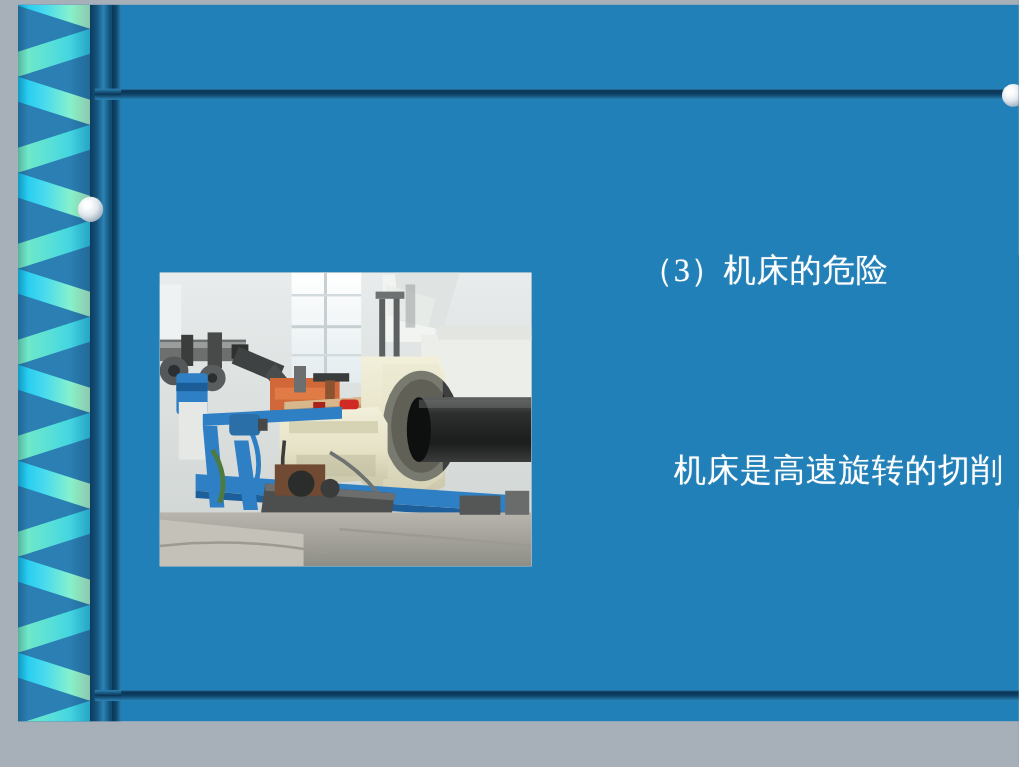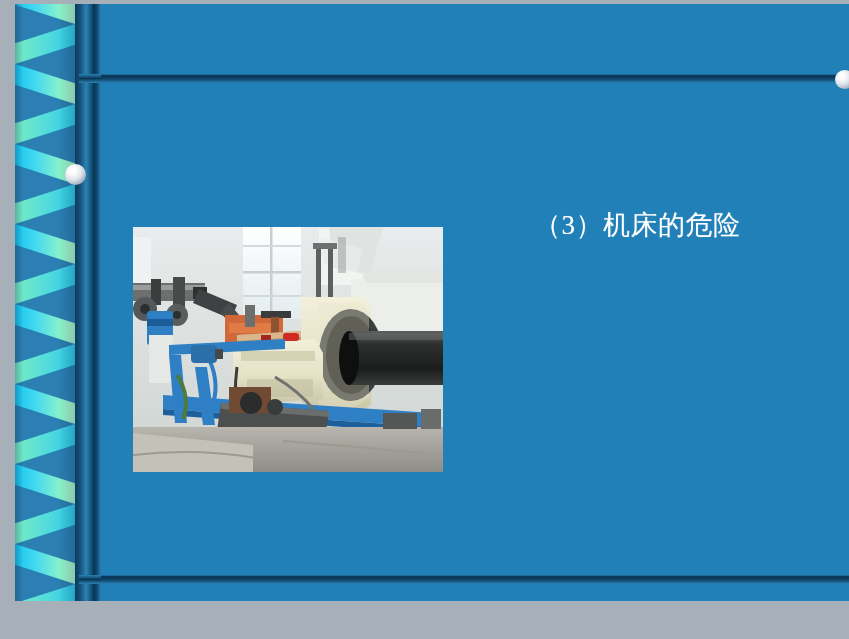--- a/index.html
+++ b/index.html
@@ -325,20 +325,23 @@
         <path d="M150 214 q80 6 160 14" stroke="#9c9a92" stroke-width="2" fill="none"></path>
         <rect x="250" y="186" width="34" height="16" fill="#555756"></rect>
         <rect x="288" y="182" width="20" height="20" fill="#6a6c6b"></rect>
       </svg>
     </div>
 
     <div id="textblock">
       <div class="tline">
         <span>（3）机床的危险</span>
       </div>
+      <div class="tline">
+        <span>　机床是高速旋转的切削</span>
+      </div>
 
       
 
       
       
       
       
       
       
 

